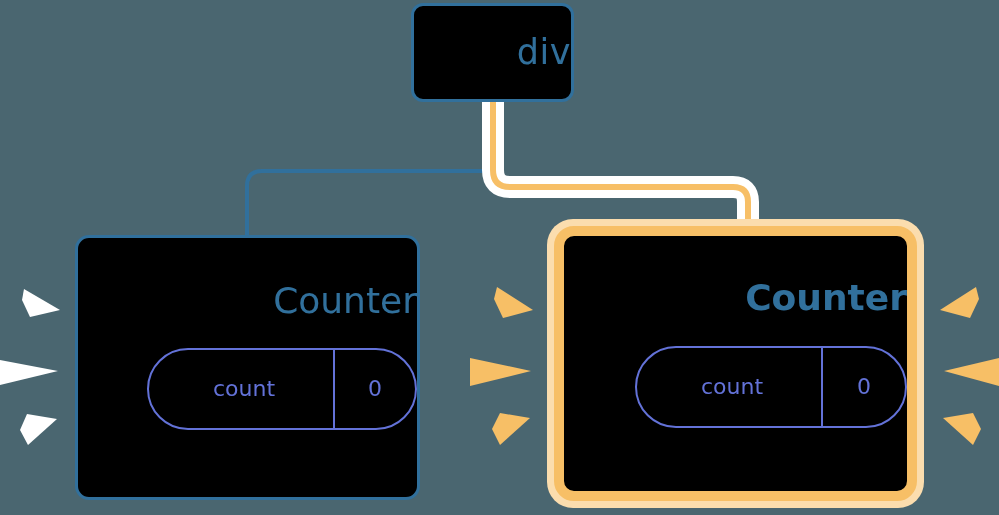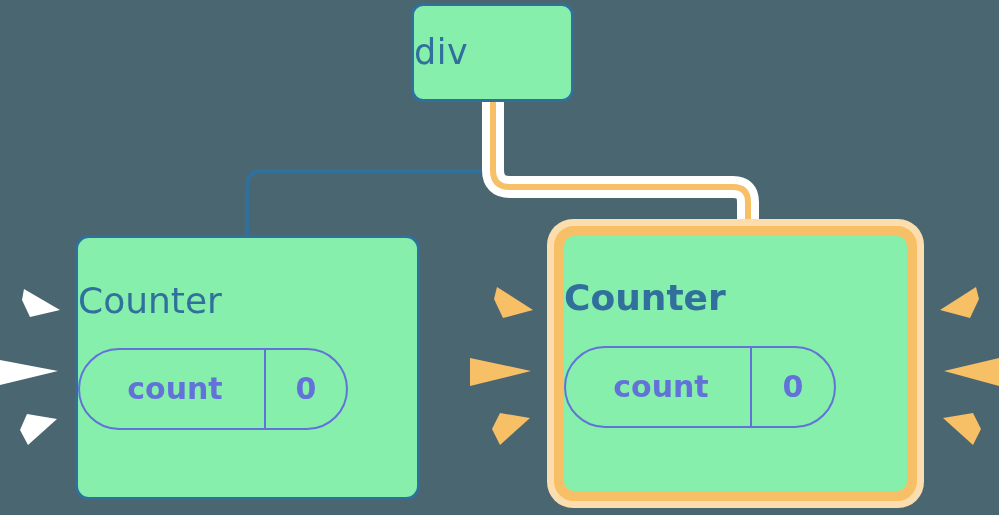--- a/index.html
+++ b/index.html
@@ -20,25 +20,25 @@
   }
   #wires {
     position: absolute;
     left: 0;
     top: 0;
     width: 999px;
     height: 515px;
   }
   .node {
     position: absolute;
-    background: #86efac;
+    background: #000000;
     box-sizing: border-box;
     display: flex;
     flex-direction: column;
-    align-items: flex-start;
+    align-items: flex-end;
   }
 
   
   #div-node {
     left: 411px;
     top: 3px;
     width: 163px;
     height: 99px;
     border: 3px solid #31709c;
     border-radius: 12px;
@@ -109,22 +109,22 @@
     background: transparent;
   }
   #counter-left .state-pill { margin-top: 29px; width: 266px; }
   #counter-right .state-pill { margin-top: 30px; width: 268px; }
 
   .pill-key, .pill-val {
     display: flex;
     align-items: center;
     justify-content: center;
     color: #6372d8;
-    font-size: 30px;
-    font-weight: 700;
+    font-size: 22px;
+    font-weight: 400;
     line-height: 1;
   }
   .pill-key {
     flex: 0 0 178px;
     padding-left: 6px;
   }
   .pill-val {
     flex: 1 1 auto;
     border-left: 2px solid #6372d8;
   }

